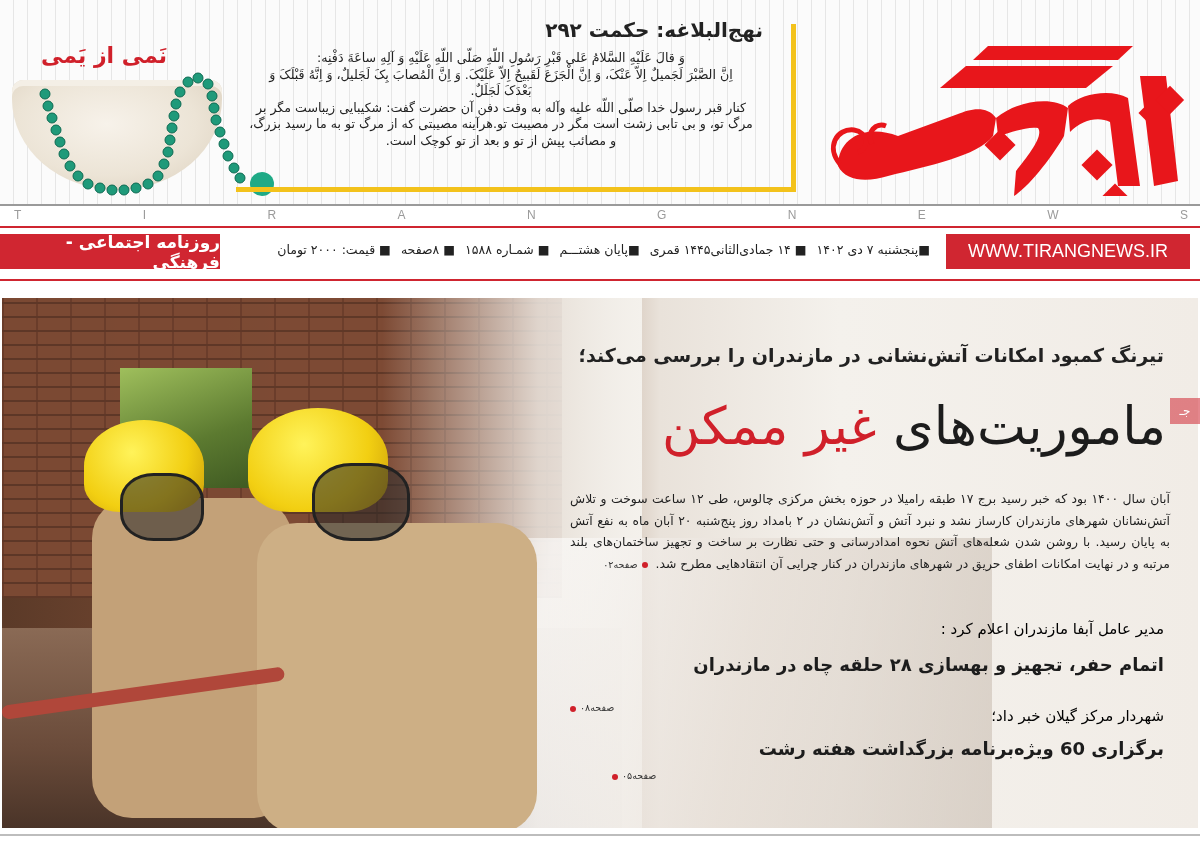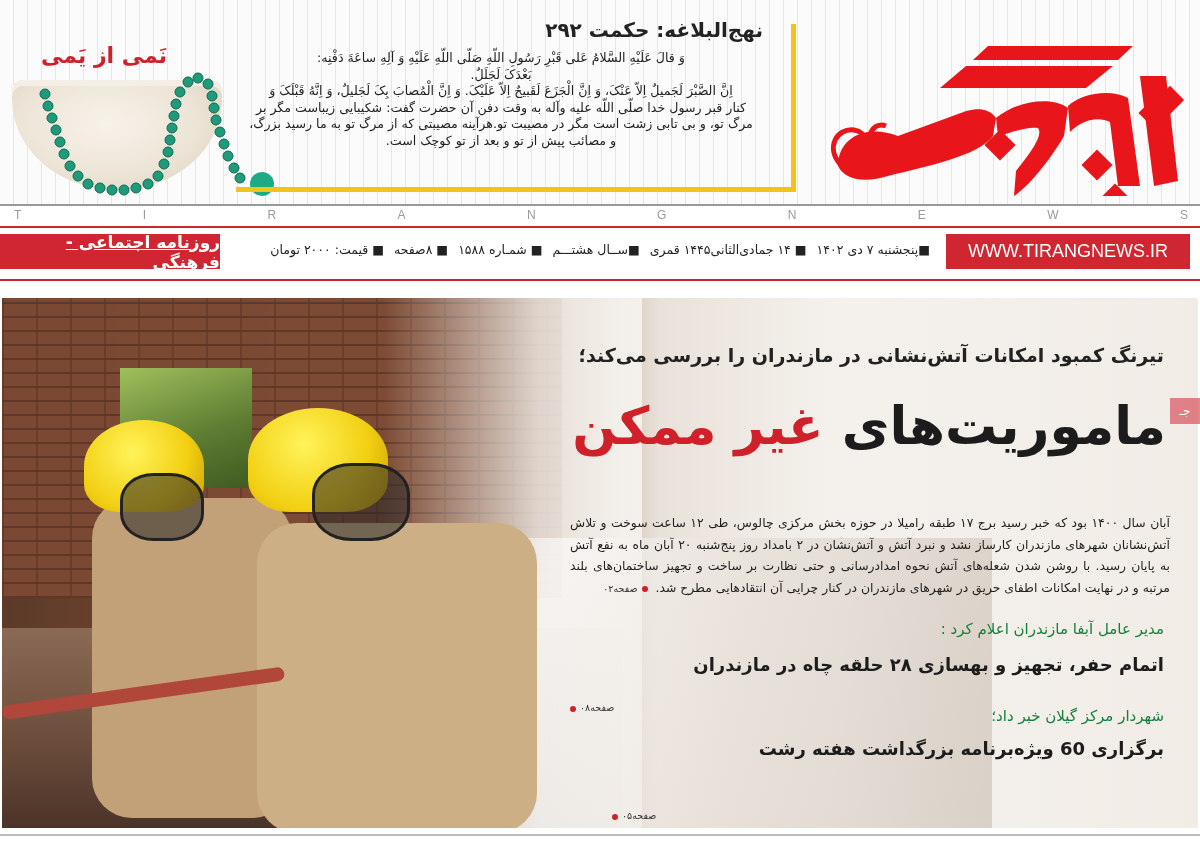--- a/index.html
+++ b/index.html
@@ -52,21 +52,21 @@
     .letters-row {
       position:absolute; left:0; top:208px; width:1200px; height:18px;
       display:flex; justify-content:space-between; padding:0 12px 0 14px; box-sizing:border-box;
       font-family:"Liberation Sans", sans-serif; font-size:12px; color:#9a9a9a; letter-spacing:0;
     }
     .red-rule { position:absolute; left:0; width:1200px; height:2px; background:#cf2530; }
 
     .tag-box {
       position:absolute; left:0; top:234px; width:220px; height:35px;
       background:#d02631; color:#fff; font-size:17px; font-weight:bold;
-      display:flex; align-items:center; justify-content:center; direction:rtl;text-decoration:underline;
+      display:flex; align-items:center; justify-content:center; direction:rtl;
     }
     .info-line {
       position:absolute; left:270px; top:242px; width:660px; height:20px;
       font-size:12.5px; color:#222; direction:rtl; text-align:right; white-space:nowrap;
     }
     .info-line span { margin-left:6px; }
     .url-box {
       position:absolute; left:946px; top:234px; width:244px; height:35px;
       background:#d02631; color:#fff; font-family:"Liberation Sans", sans-serif; font-size:18px;
       display:flex; align-items:center; justify-content:center;
@@ -106,36 +106,36 @@
     }
     .helmet { position:absolute; background:radial-gradient(circle at 40% 35%, #fff35a, #f2cf12 60%, #c89a0a); border-radius:50% 50% 30% 30%; }
     .visor { position:absolute; background:rgba(40,40,40,0.55); border-radius:40%; border:3px solid #222; }
     .hose { position:absolute; left:0; top:408px; width:285px; height:14px; background:#b0473a; transform:rotate(-8deg); transform-origin:left center; border-radius:7px; }
 
     
     .kicker {
       position:absolute; right:36px; top:344px; font-size:19px; font-weight:bold; color:#222; direction:rtl; white-space:nowrap;margin-left:46px;
     }
     .lead-title {
-      position:absolute; right:34px; top:396px; font-size:52px; font-weight:700; direction:rtl; white-space:nowrap; letter-spacing:-1px;
+      position:absolute; right:34px; top:396px; font-size:52px; font-weight:400; direction:rtl; white-space:nowrap; letter-spacing:-1px;
     }
     .lead-title .black { color:#1c1c1c; }
     .lead-title .red { color:#d0202a; }
     .side-tab {
       position:absolute; right:0; top:398px; width:30px; height:26px; background:rgba(213,70,80,0.65);
       color:#fff; font-size:12px; display:flex; align-items:center; justify-content:center;
     }
     .lead-body {
       position:absolute; right:30px; top:488px; width:600px;
-      direction:rtl; text-align:justify; text-align-last:right; font-size:12.4px; line-height:21.5px; color:#1f1f1f;margin-top:24px;
+      direction:rtl; text-align:justify; text-align-last:right; font-size:12.4px; line-height:21.5px; color:#1f1f1f;
     }
     .page-ref { font-size:9.5px; color:#333; white-space:nowrap; }
     .page-ref .dot { display:inline-block; width:6px; height:6px; border-radius:50%; background:#d0202a; margin:0 4px; vertical-align:middle; }
 
-    .sub-kicker { position:absolute; right:36px; direction:rtl; font-size:15px; color:#15803d; white-space:nowrap; }
+    .sub-kicker { position:absolute; right:36px; direction:rtl; font-size:15px; color:#000000; white-space:nowrap; }
     .sub-title { position:absolute; right:36px; direction:rtl; font-size:18px; font-weight:900; color:#1c1c1c; white-space:nowrap; }
     .abs { position:absolute; }
 
     .bottom-rule { position:absolute; left:0; top:834px; width:1200px; height:2px; background:#bdbdbd; }
   </style>
 </head>
 <body>
 
 <div class="masthead">
 
@@ -178,22 +178,22 @@
       <circle cx="210" cy="112" r="5"></circle>
     </g>
     <circle cx="232" cy="118" r="12" fill="#1faa86"></circle>
     <rect x="8" y="124" width="262" height="4" fill="#f3c21b" opacity="0"></rect>
   </svg>
 
   <div class="hikmat-box">
     <div class="hikmat-title">نهج‌البلاغه: حکمت ۲۹۲</div>
     <div class="hikmat-text">
       <p>وَ قالَ عَلَیْهِ السَّلامُ عَلی قَبْرِ رَسُولِ اللّهِ صَلّی اللّهِ عَلَیْهِ وَ آلِهِ ساعَةَ دَفْنِه:</p>
+      <p>اِنَّ الصَّبْرَ لَجَمیلٌ اِلاّ عَنْکَ، وَ اِنَّ الْجَزَعَ لَقَبیحٌ اِلاّ عَلَیْکَ. وَ اِنَّ الْمُصابَ بِکَ لَجَلیلٌ، وَ اِنَّهُ قَبْلَکَ وَ</p>
       <p>بَعْدَکَ لَجَلَلٌ.</p>
-      <p>اِنَّ الصَّبْرَ لَجَمیلٌ اِلاّ عَنْکَ، وَ اِنَّ الْجَزَعَ لَقَبیحٌ اِلاّ عَلَیْکَ. وَ اِنَّ الْمُصابَ بِکَ لَجَلیلٌ، وَ اِنَّهُ قَبْلَکَ وَ</p>
       <p>کنار قبر رسول خدا صلّی اللّه علیه وآله به وقت دفن آن حضرت گفت: شکیبایی زیباست مگر بر</p>
       <p>مرگ تو، و بی تابی زشت است مگر در مصیبت تو.هرآینه مصیبتی که از مرگ تو به ما رسید بزرگ،</p>
       <p>و مصائب پیش از تو و بعد از تو کوچک است.</p>
     </div>
   </div>
 
   <svg class="logo" viewBox="0 0 375 160">
     <g fill="#e8161b">
       <polygon points="170,10 315,10 300,24 155,24"></polygon>
       <polygon points="148,30 295,30 268,52 122,52"></polygon>
@@ -226,21 +226,21 @@
   <span>E</span>
   <span>W</span>
   <span>S</span>
 </div>
 <div class="red-rule" style="top:226px;"></div>
 
 <div class="tag-box">روزنامه اجتماعی - فرهنگی</div>
 <div class="info-line">
   <span>■پنجشنبه ۷ دی ۱۴۰۲</span>
   <span>■ ۱۴ جمادی‌الثانی۱۴۴۵ قمری</span>
-  <span>■ســال هشتـــم</span>
+  <span>■پایان هشتـــم</span>
   <span>■ شمـاره ۱۵۸۸</span>
   <span>■ ۸صفحه</span>
   <span>■ قیمت: ۲۰۰۰ تومان</span>
 </div>
 <div class="url-box">WWW.TIRANGNEWS.IR</div>
 <div class="red-rule" style="top:279px;"></div>
 
 <div class="hero">
   <div class="brick-wall"></div>
   <div class="window-hole"></div>
@@ -267,15 +267,15 @@
   <span>آبان سال ۱۴۰۰ بود که خبر رسید برج ۱۷ طبقه رامیلا در حوزه بخش مرکزی چالوس، طی ۱۲ ساعت سوخت و تلاش آتش‌نشانان شهرهای مازندران کارساز نشد و نبرد آتش و آتش‌نشان در ۲ بامداد روز پنج‌شنبه ۲۰ آبان ماه به نفع آتش به پایان رسید. با روشن شدن شعله‌های آتش نحوه امدادرسانی و حتی نظارت بر ساخت و تجهیز ساختمان‌های بلند مرتبه و در نهایت امکانات اطفای حریق در شهرهای مازندران در کنار چرایی آن انتقادهایی مطرح شد.</span>
   <span class="page-ref"><span class="dot"></span><span>صفحه۰۲</span></span>
 </div>
 
 <div class="sub-kicker" style="top:620px;">مدیر عامل آبفا مازندران اعلام کرد :</div>
 <div class="sub-title" style="top:654px;">اتمام حفر، تجهیز و بهسازی ۲۸ حلقه چاه در مازندران</div>
 <div class="abs page-ref" style="left:566px;top:702px;"><span class="dot"></span><span>صفحه۰۸</span></div>
 
 <div class="sub-kicker" style="top:707px;">شهردار مرکز گیلان خبر داد؛</div>
 <div class="sub-title" style="top:738px;">برگزاری 60 ویژه‌برنامه بزرگداشت هفته رشت</div>
-<div class="abs page-ref" style="left:608px;top:770px;margin-top:40px;"><span class="dot"></span><span>صفحه۰۵</span></div>
+<div class="abs page-ref" style="left:608px;top:770px;"><span class="dot"></span><span>صفحه۰۵</span></div>
 
 <div class="bottom-rule"></div>
 
 </body></html>

